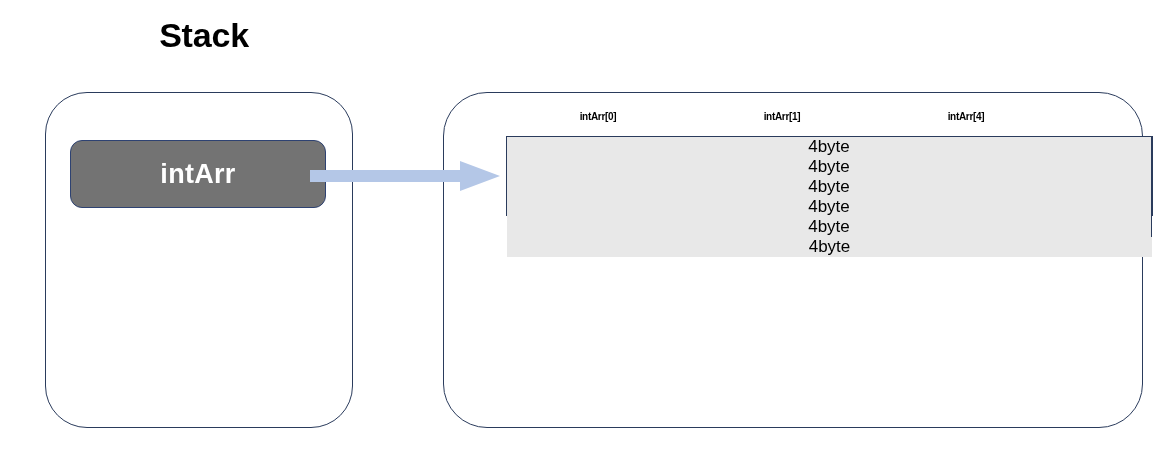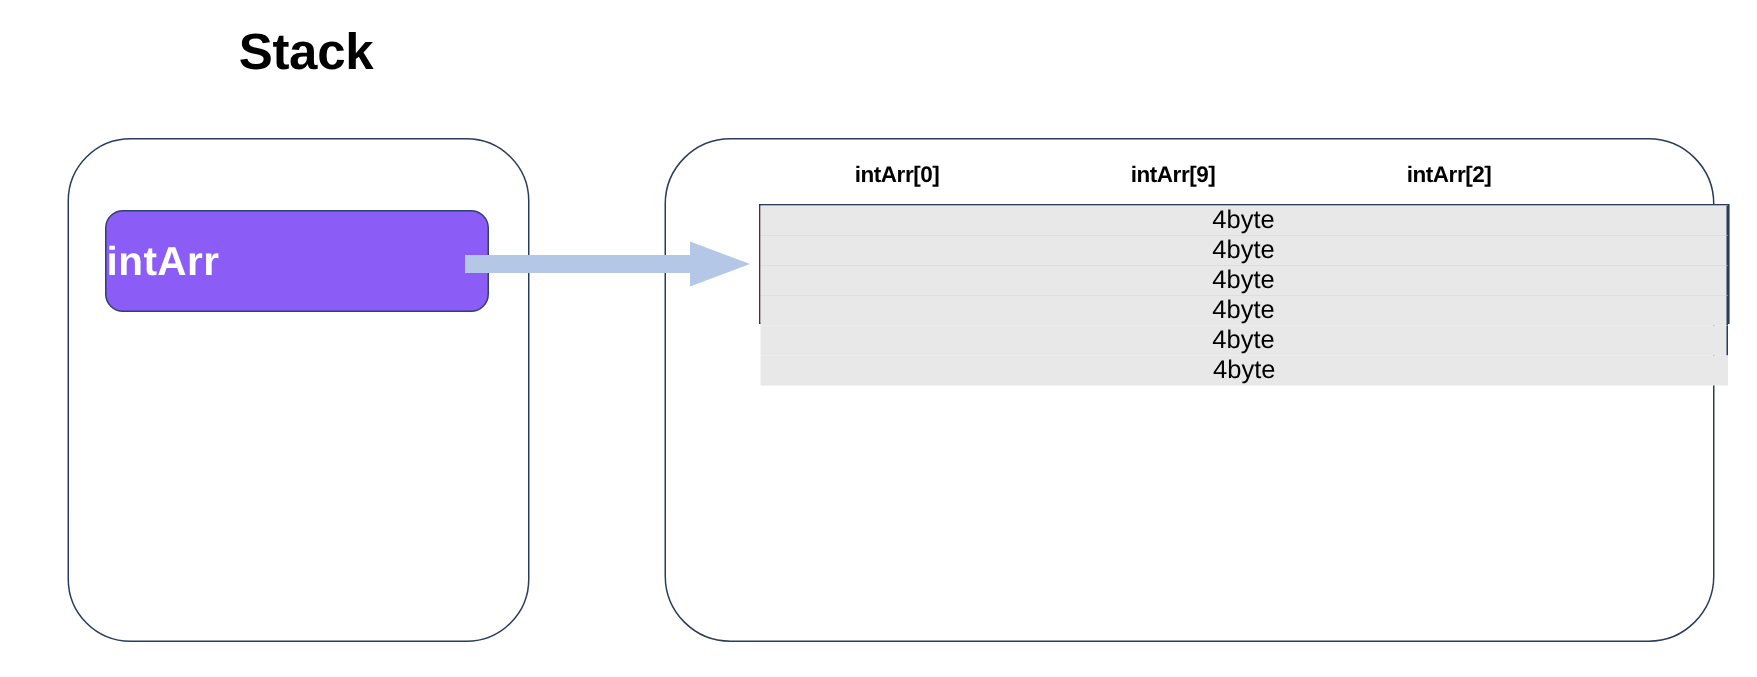--- a/index.html
+++ b/index.html
@@ -69,26 +69,27 @@
     border-radius: 44px;
   }
 
   
   #intarr-box {
     position: absolute;
     left: 70px;
     top: 140px;
     width: 256px;
     height: 68px;
-    background: #8b5cf6;
+    background: #737373;
     border: 1.6px solid #2e4272;
     border-radius: 12px;
     box-sizing: border-box;
     display: flex;
     align-items: center;
+    justify-content: center;
   }
   #intarr-box .var-label {
     color: #ffffff;
     font-weight: bold;
     font-size: 27px;
     line-height: 30px;
     letter-spacing: 0.3px;
     white-space: nowrap;
   }
 
@@ -109,21 +110,21 @@
     width: 552px;
   }
   #array-labels {
     display: flex;
     width: 552px;
     height: 34px;
   }
   #array-labels .cell-label {
     flex: 1 1 0;
     text-align: center;
-    font-size: 15px;
+    font-size: 10px;
     font-weight: bold;
     line-height: 30px;
     color: #000000;
     white-space: nowrap;
     letter-spacing: -0.3px;
   }
   #array-cells {
     display: flex;
     width: 647px;
     height: 80px;
@@ -168,22 +169,22 @@
   </div>
 
   <svg id="pointer-arrow" viewBox="0 0 190 36">
     <polygon points="0,12 150,12 150,3 190,18 150,33 150,24 0,24" fill="#b4c7e7"></polygon>
   </svg>
 
   <div id="array-block">
 
     <div id="array-labels">
       <div class="cell-label">intArr[0]</div>
-      <div class="cell-label">intArr[9]</div>
-      <div class="cell-label">intArr[2]</div>
+      <div class="cell-label">intArr[1]</div>
+      <div class="cell-label">intArr[4]</div>
     </div>
 
     <div id="array-cells">
       <div class="cell">
         <span class="cell-value">4byte</span>
       </div>
       <div class="cell">
         <span class="cell-value">4byte</span>
       </div>
       <div class="cell">

